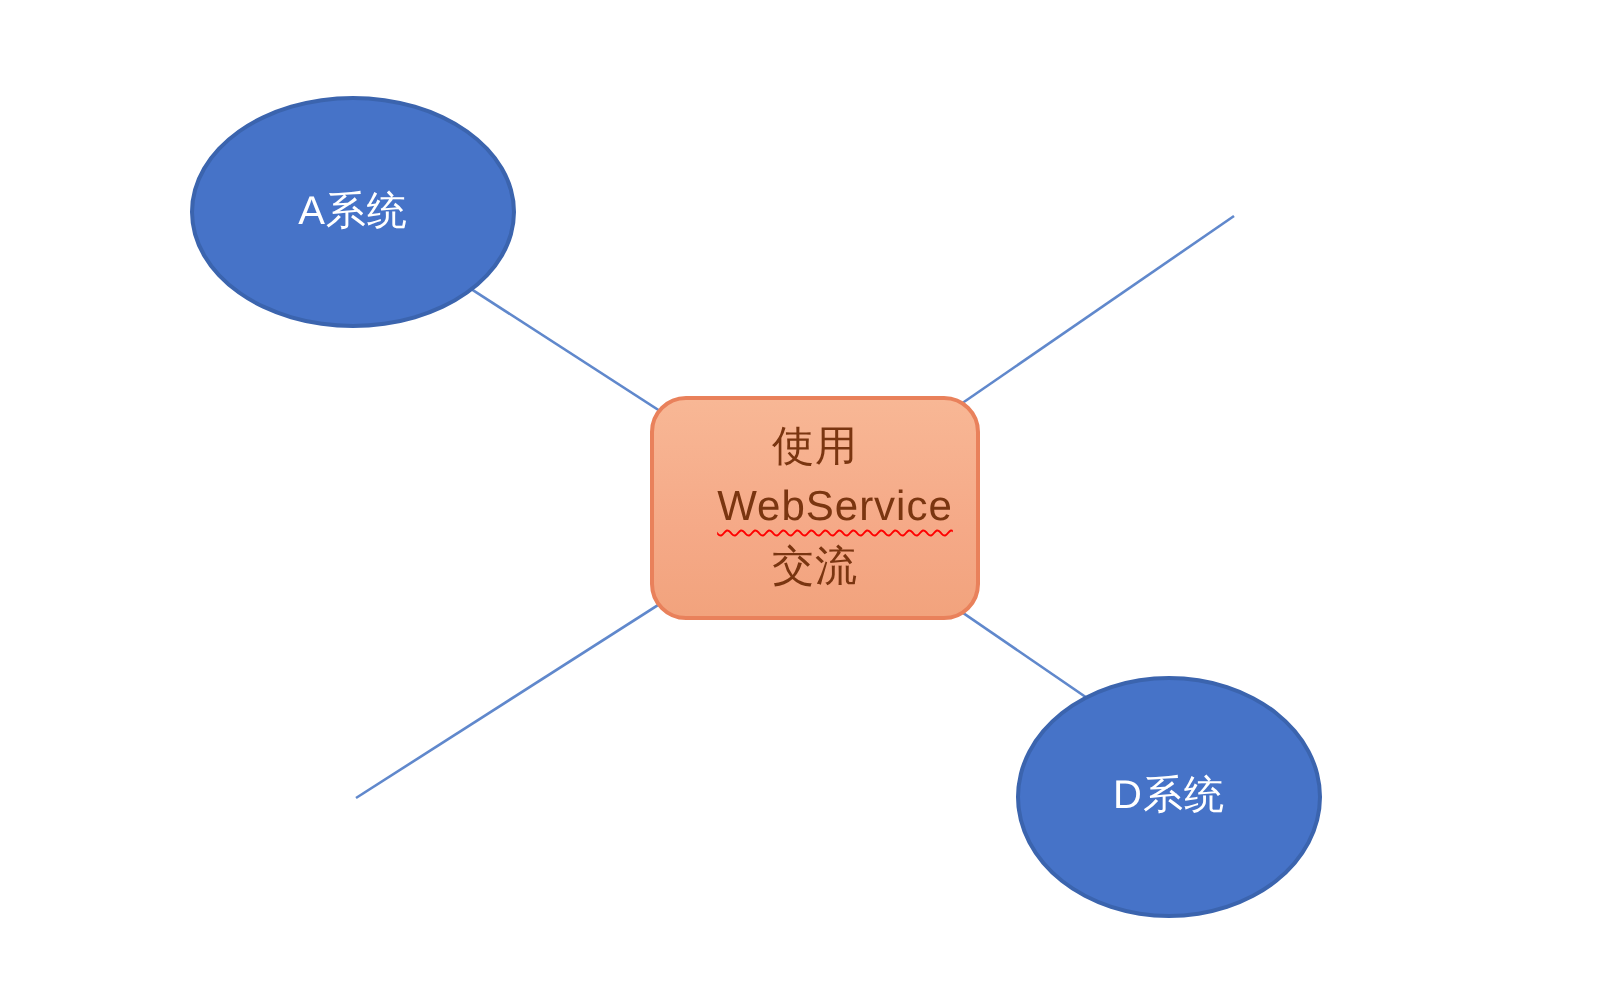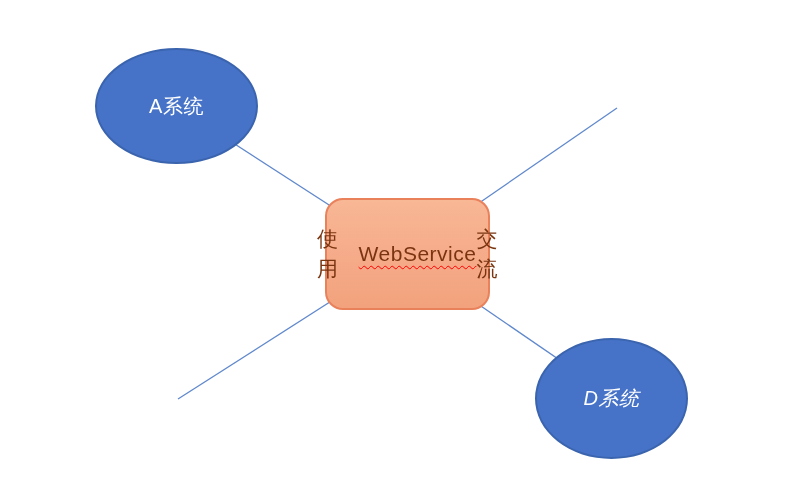--- a/index.html
+++ b/index.html
@@ -34,33 +34,33 @@
     box-sizing: border-box;
     color: #FFFFFF;
     font-size: 20px;
     line-height: 29px;
     letter-spacing: 0.5px;
     text-align: center;
   }
   .node-a { left: 95px;  top: 48px;  width: 163px; height: 116px; }
   .node-b { left: 536px; top: 46px;  width: 162px; height: 124px; }
   .node-c { left: 96px;  top: 338px; width: 164px; height: 122px; }
-  .node-d { left: 535px; top: 338px; width: 153px; height: 121px; font-style: italic; }
+  .node-d { left: 508px; top: 338px; width: 153px; height: 121px; }
   .node-sub:empty { display: none; }
   .center-box {
     position: absolute;
     z-index: 2;
     left: 325px; top: 198px;
     width: 165px; height: 112px;
     box-sizing: border-box;
     background: linear-gradient(180deg, #F8B795 0%, #F5A987 60%, #F2A37D 100%);
     border: 2px solid #E9815B;
     border-radius: 18px;
     display: flex;
-    flex-direction: row;
+    flex-direction: column;
     align-items: center;
     justify-content: center;
     color: #7A3510;
     font-size: 21px;
     line-height: 30px;
     letter-spacing: 0.5px;
     text-align: center;
   }
   .squiggle {
     text-decoration-line: underline;

